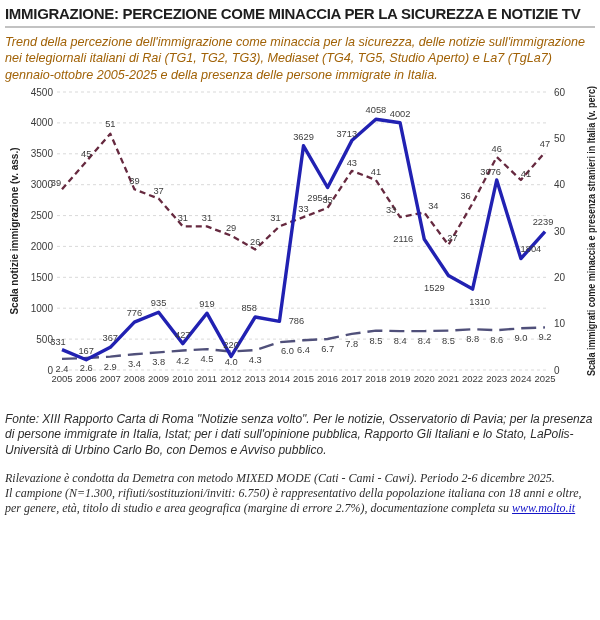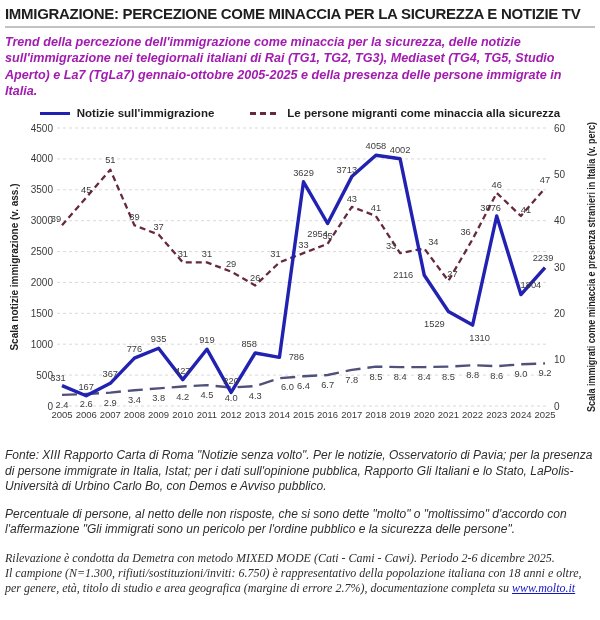--- a/index.html
+++ b/index.html
@@ -4,22 +4,22 @@
 <style>
   html,body{margin:0;padding:0;background:#fff;}
   body{width:600px;height:620px;overflow:hidden;font-family:"Liberation Sans",sans-serif;color:#2d2d2d;}
   .page{padding:3px 5px 0 5px;}
   .title{
     font-size:15px;font-weight:bold;color:#1e1e1e;letter-spacing:-0.3px;
     margin:0;padding:2px 0 4px 0;border-bottom:2px solid #c2c2c2;
     font-stretch:condensed;white-space:nowrap;
   }
   .subtitle{
-    font-style:italic;font-size:12.6px;line-height:1.3;color:#a21caf;
-    margin:6px 0 0 0;max-width:588px;font-weight:bold;
+    font-style:italic;font-size:12.6px;line-height:1.3;color:#a16207;
+    margin:6px 0 0 0;max-width:588px;
   }
   .legend{
     display:flex;justify-content:center;align-items:center;gap:36px;
     margin:8px 0 0 0;font-size:11.5px;font-weight:bold;color:#1e1e1e;
   }
   .legend-item{display:flex;align-items:center;gap:7px;}
   .swatch{display:inline-block;height:3px;}
   .swatch-solid{width:30px;}
   .swatch-dashed{width:30px;}
   #chart{margin-top:1px;}
@@ -35,30 +35,20 @@
 </style>
 </head>
 <body>
 
 <div class="page">
 
   <h1 class="title">IMMIGRAZIONE: PERCEZIONE COME MINACCIA PER LA SICUREZZA E NOTIZIE TV</h1>
 
   <p class="subtitle">Trend della percezione dell'immigrazione come minaccia per la sicurezza, delle notizie sull'immigrazione nei telegiornali italiani di Rai (TG1, TG2, TG3), Mediaset (TG4, TG5, Studio Aperto) e La7 (TgLa7)  gennaio-ottobre  2005-2025 e della presenza delle persone immigrate in Italia.</p>
 
-  <div class="legend">
-    <div class="legend-item">
-      <span class="swatch swatch-solid" id="sw-solid" style="background: rgb(33, 33, 178);"></span>
-      <span>Notizie sull'immigrazione</span>
-    </div>
-    <div class="legend-item">
-      <span class="swatch swatch-dashed" id="sw-dashed" style="background: repeating-linear-gradient(90deg, rgb(102, 41, 63) 0px, rgb(102, 41, 63) 6px, transparent 6px, transparent 10px);"></span>
-      <span>Le persone migranti come minaccia alla sicurezza</span>
-    </div>
-  </div>
 
   <div id="chart"><svg viewBox="0 0 600 315" width="600" height="315">
         <line x1="52" x2="542" y1="286.0" y2="286.0" stroke="#d9d9d9" stroke-width="1" stroke-dasharray="3 3"></line>
         <text x="48" y="289.5" text-anchor="end" class="tick">0</text>
         <line x1="52" x2="542" y1="255.1" y2="255.1" stroke="#d9d9d9" stroke-width="1" stroke-dasharray="3 3"></line>
         <text x="48" y="258.6" text-anchor="end" class="tick">500</text>
         <line x1="52" x2="542" y1="224.2" y2="224.2" stroke="#d9d9d9" stroke-width="1" stroke-dasharray="3 3"></line>
         <text x="48" y="227.7" text-anchor="end" class="tick">1000</text>
         <line x1="52" x2="542" y1="193.3" y2="193.3" stroke="#d9d9d9" stroke-width="1" stroke-dasharray="3 3"></line>
         <text x="48" y="196.8" text-anchor="end" class="tick">1500</text>
@@ -167,18 +157,17 @@
         <text x="419.3" y="260.1" text-anchor="middle" class="dlabel">8.4</text>
         <text x="443.4" y="259.6" text-anchor="middle" class="dlabel">8.5</text>
         <text x="467.6" y="258.2" text-anchor="middle" class="dlabel">8.8</text>
         <text x="491.7" y="259.2" text-anchor="middle" class="dlabel">8.6</text>
         <text x="515.9" y="257.3" text-anchor="middle" class="dlabel">9.0</text>
         <text x="540.0" y="256.4" text-anchor="middle" class="dlabel">9.2</text>
       </svg></div>
 
   <div class="notes">
     <p>Fonte: XIII Rapporto Carta di Roma "Notizie senza volto". Per le notizie, Osservatorio di Pavia; per la presenza di persone immigrate in Italia, Istat; per i dati sull'opinione pubblica, Rapporto Gli Italiani e lo Stato, LaPolis-Università di Urbino Carlo Bo, con Demos e Avviso pubblico.</p>
-    <p>Percentuale di persone, al netto delle non risposte, che si sono dette "molto" o "moltissimo" d'accordo con l'affermazione "Gli immigrati sono un pericolo per l'ordine pubblico e la sicurezza delle persone".</p>
     <p><span>Rilevazione è condotta da Demetra con metodo MIXED MODE (Cati - Cami - Cawi). Periodo 2-6 dicembre 2025.</span><br>
       <span>Il campione (N=1.300, rifiuti/sostituzioni/inviti: 6.750) è rappresentativo della popolazione italiana con 18 anni e oltre, per genere, età, titolo di studio e area geografica (margine di errore 2.7%), documentazione completa su </span><a class="doc-link">www.molto.it</a></p>
   </div>
 
 </div>
 
 </body></html>

